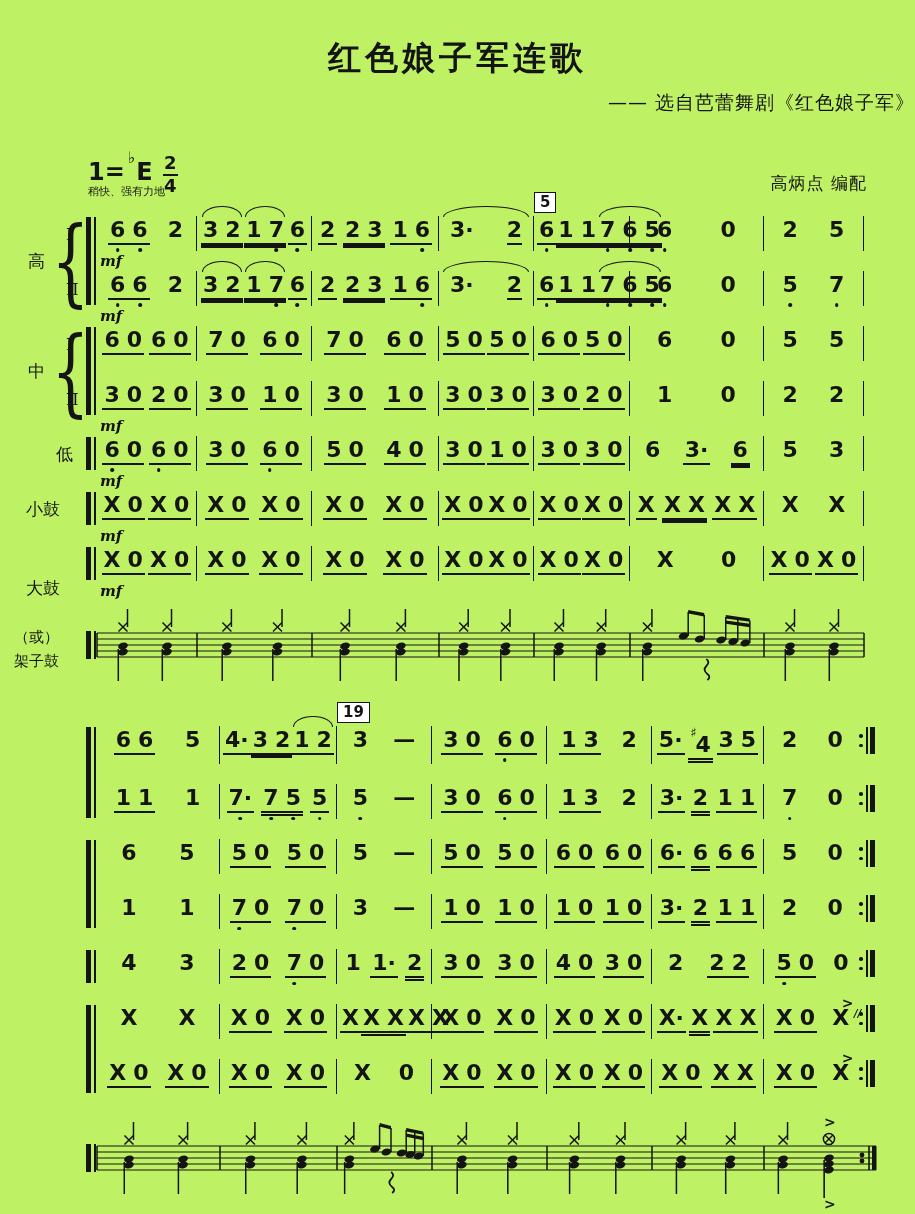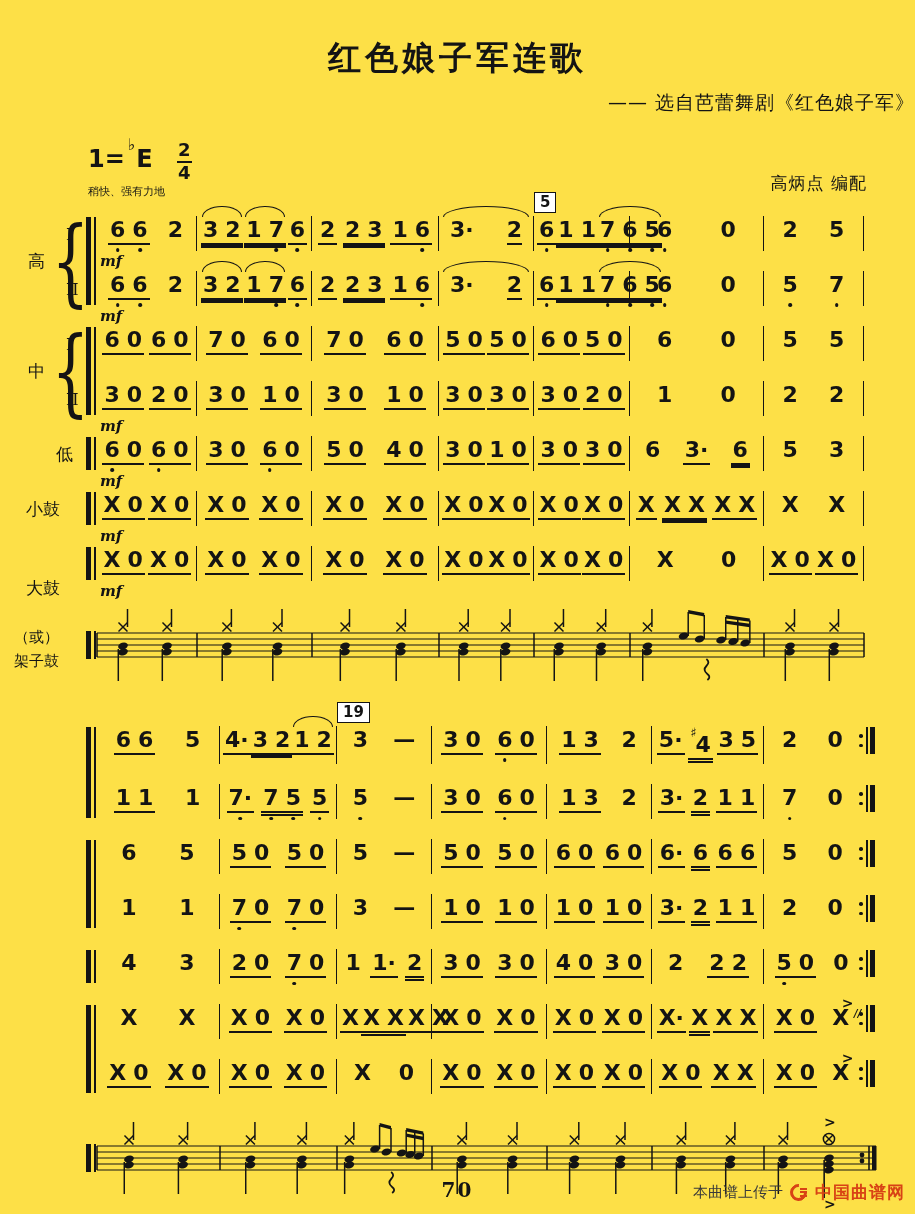--- a/index.html
+++ b/index.html
@@ -1,21 +1,21 @@
 <!DOCTYPE html>
 <html><head>
 <meta charset="utf-8">
 <style>
   html,body{margin:0;padding:0;}
   body{font-family:"DejaVu Sans","Liberation Sans",sans-serif;color:#141414;background:#ffffff;}
-  .page{position:relative;width:915px;height:1214px;background:#fde047;overflow:hidden;margin:0 auto;}
+  .page{position:relative;width:915px;height:1214px;background:#bef264;overflow:hidden;margin:0 auto;}
 
   .title{position:absolute;top:36px;left:0;width:100%;text-align:center;font-size:33px;font-weight:700;letter-spacing:4px;}
   .subtitle{position:absolute;top:90px;left:0;width:100%;text-align:right;font-size:19px;letter-spacing:1px;}
-  .keyblock{position:absolute;left:88px;top:143px;display:flex;align-items:flex-start;gap:24px;font-size:24px;font-weight:700;}
+  .keyblock{position:absolute;left:88px;top:156px;display:flex;align-items:flex-start;gap:10px;font-size:24px;font-weight:700;}
   .flat{font-size:16px;position:relative;top:-8px;margin:0 1px 0 3px;font-weight:700;}
   .frac{display:inline-flex;flex-direction:column;align-items:center;line-height:1;font-size:18px;margin-top:-2px;}
   .frac b{font-weight:700;}
   .frac i{width:15px;height:2.2px;background:#141414;margin:1.5px 0;}
   .tempo{position:absolute;left:88px;top:184px;font-size:11px;}
   .arranger{position:absolute;right:48px;top:172px;font-size:17px;letter-spacing:1px;}
 
   .system{position:absolute;left:2px;width:890px;}
   #sys1{top:216px;}
   #sys2{top:726px;}
@@ -1447,19 +1447,13 @@
           <line x1="822.1600000000001" y1="46" x2="822.1600000000001" y2="84" stroke="#141414" stroke-width="1.6"></line>
           <text x="821.96" y="95" font-size="14" font-weight="bold" fill="#141414" font-family="DejaVu Sans, sans-serif">&gt;</text>
           <circle cx="860" cy="41" r="2.4" fill="#141414"></circle>
           <circle cx="860" cy="47" r="2.4" fill="#141414"></circle>
           <line x1="867" y1="32" x2="867" y2="56" stroke="#141414" stroke-width="1.6"></line>
           <rect x="870" y="32" width="4.5" height="24" fill="#141414"></rect>
         </svg>
       </div>
     </div>
 
-  <div class="pagenum">70</div>
-  <div class="watermark">
-    <span>本曲谱上传于</span>
-    <span class="logo"></span>
-    <span class="wm-site">中国曲谱网</span>
-  </div>
 </div>
 
 </body></html>

